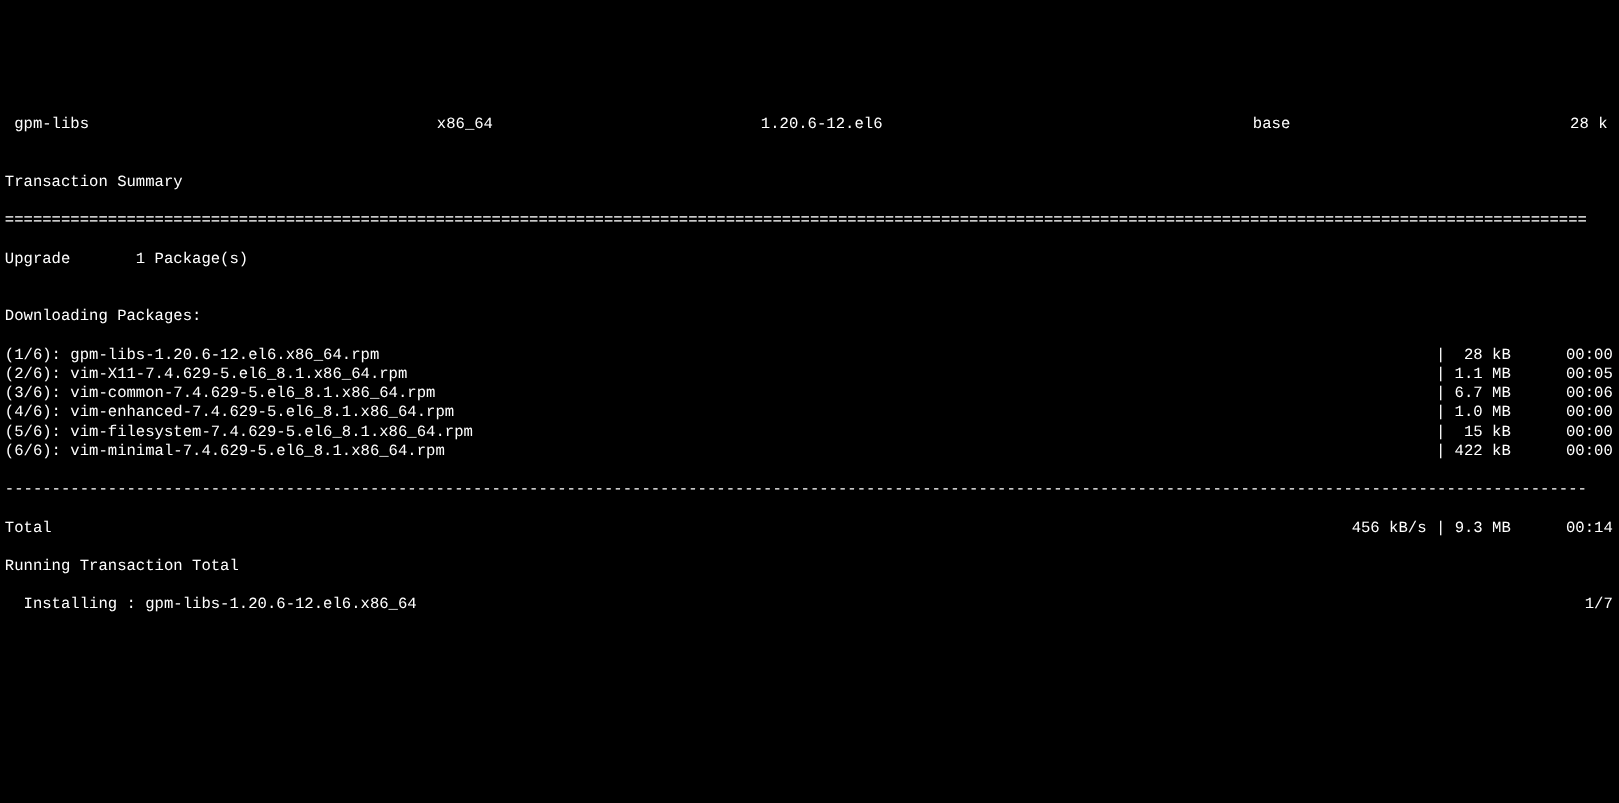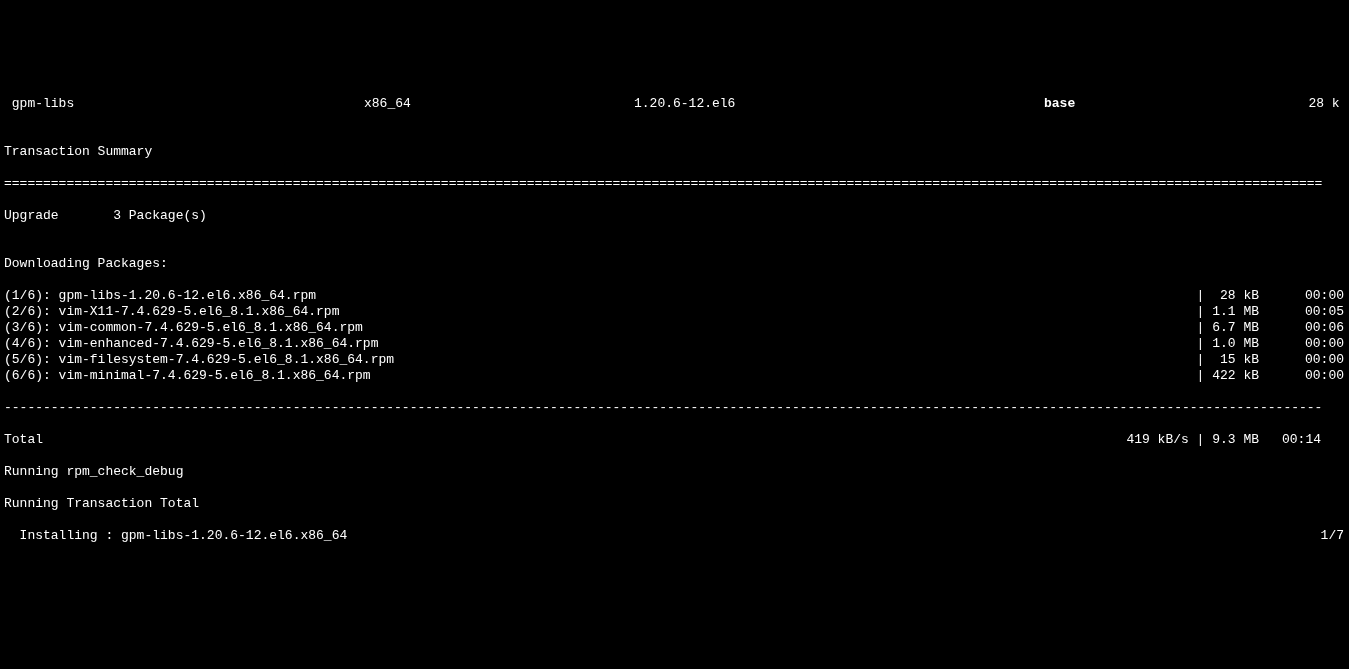--- a/index.html
+++ b/index.html
@@ -19,31 +19,30 @@
     padding: 0 4px;
     position: relative;
   }
 </style>
 </head>
 <body>
 
 
 
 <div class="term">
-<div><span style="display:inline-block;width:360px;"> gpm-libs</span><span style="display:inline-block;width:270px;">x86_64</span><span style="display:inline-block;width:410px;">1.20.6-12.el6</span><span style="display:inline-block;width:260px;font-weight:bold;">base</span><span style="display:inline-block;width:40px;text-align:center;">28 k</span></div>
+<div><span style="display:inline-block;width:360px;"> gpm-libs</span><span style="display:inline-block;width:270px;">x86_64</span><span style="display:inline-block;width:410px;">1.20.6-12.el6</span><span style="display:inline-block;width:260px;">base</span><span style="display:inline-block;width:40px;text-align:center;">28 k</span></div>
 <div></div>
 <div>Transaction Summary</div>
 <div style="overflow:hidden;">=========================================================================================================================================================================</div>
-<div>Upgrade       3 Package(s)</div>
+<div>Upgrade       1 Package(s)</div>
 <div></div>
 <div>Downloading Packages:</div>
 <div id="downloads-container"><div><span style="display: inline-block; width: 1175px;">(1/6): gpm-libs-1.20.6-12.el6.x86_64.rpm</span><span style="display: inline-block; width: 80px; text-align: right;">|  28 kB</span><span style="display: inline-block; width: 85px; text-align: right;">00:00</span></div><div><span style="display: inline-block; width: 1175px;">(2/6): vim-X11-7.4.629-5.el6_8.1.x86_64.rpm</span><span style="display: inline-block; width: 80px; text-align: right;">| 1.1 MB</span><span style="display: inline-block; width: 85px; text-align: right;">00:05</span></div><div><span style="display: inline-block; width: 1175px;">(3/6): vim-common-7.4.629-5.el6_8.1.x86_64.rpm</span><span style="display: inline-block; width: 80px; text-align: right;">| 6.7 MB</span><span style="display: inline-block; width: 85px; text-align: right;">00:06</span></div><div><span style="display: inline-block; width: 1175px;">(4/6): vim-enhanced-7.4.629-5.el6_8.1.x86_64.rpm</span><span style="display: inline-block; width: 80px; text-align: right;">| 1.0 MB</span><span style="display: inline-block; width: 85px; text-align: right;">00:00</span></div><div><span style="display: inline-block; width: 1175px;">(5/6): vim-filesystem-7.4.629-5.el6_8.1.x86_64.rpm</span><span style="display: inline-block; width: 80px; text-align: right;">|  15 kB</span><span style="display: inline-block; width: 85px; text-align: right;">00:00</span></div><div><span style="display: inline-block; width: 1175px;">(6/6): vim-minimal-7.4.629-5.el6_8.1.x86_64.rpm</span><span style="display: inline-block; width: 80px; text-align: right;">| 422 kB</span><span style="display: inline-block; width: 85px; text-align: right;">00:00</span></div></div>
 <div style="overflow:hidden;">-------------------------------------------------------------------------------------------------------------------------------------------------------------------------</div>
-<div><span style="display:inline-block;width:1085px;">Total</span><span style="display:inline-block;width:170px;text-align:right;">419 kB/s | 9.3 MB</span><span style="display:inline-block;width:85px;text-align:center;">00:14</span></div>
-<div>Running rpm_check_debug</div>
+<div><span style="display:inline-block;width:1085px;">Total</span><span style="display:inline-block;width:170px;text-align:right;">456 kB/s | 9.3 MB</span><span style="display:inline-block;width:85px;text-align:right;">00:14</span></div>
 <div>Running Transaction Total</div>
 <div id="steps-container"><div><span style="display: inline-block; width: 1300px;">  Installing : gpm-libs-1.20.6-12.el6.x86_64</span><span style="display: inline-block; width: 40px; text-align: right;">1/7</span></div></div>
 <div></div>
 
 
 <div></div>
 
 
 
 

